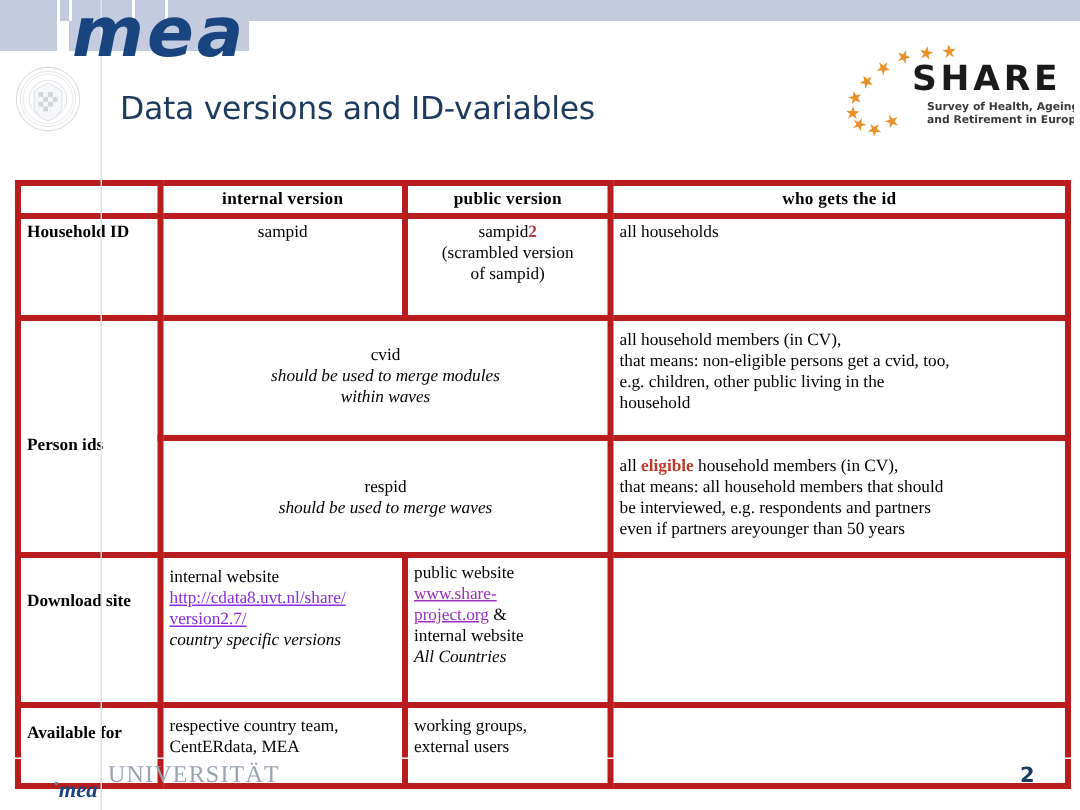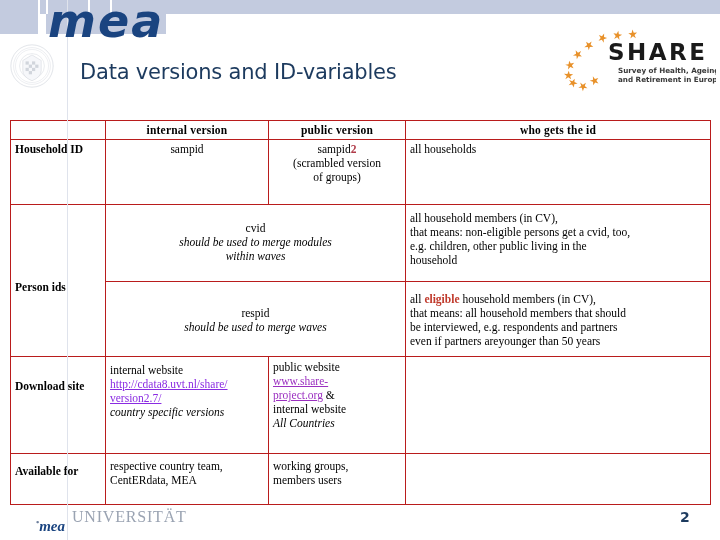--- a/index.html
+++ b/index.html
@@ -90,21 +90,21 @@
     left: 10px; top: 120px;
     width: 700px;
   }
   table.main {
     border-collapse: collapse;
     width: 700px;
     table-layout: fixed;
     font-family: "Liberation Serif", serif;
   }
   table.main td, table.main th {
-    border: 1px solid #b91c1c;
+    border: 4px solid #b91c1c;
     padding: 2px 4px;
     vertical-align: top;
     font-size: 11.5px;
     line-height: 1.22;
   }
   .col-label  { width: 95px; }
   .col-int    { width: 163px; }
   .col-pub    { width: 137px; }
   .col-who    { width: 305px; }
 
@@ -291,21 +291,21 @@
     <th class="hdr">public version</th>
     <th class="hdr">who gets the id</th>
   </tr>
 
   <tr>
     <td class="rowlabel h-hh">Household ID</td>
     <td class="ctr cell-pad-top">sampid</td>
     <td class="ctr cell-pad-top">
       <span>sampid</span><span class="red">2</span><br>
       <span>(scrambled version</span><br>
-      <span>of groups)</span>
+      <span>of sampid)</span>
     </td>
     <td class="lft cell-pad-top">all households</td>
   </tr>
 
   <tr>
     <td class="rowlabel mid" rowspan="2">Person ids</td>
     <td class="ctr tall-cvid" colspan="2">
       <div style="padding-top:14px">
         <span>cvid</span><br>
         <span class="ital">should be used to merge modules</span><br>
@@ -365,21 +365,21 @@
     <td class="rowlabel h-av" style="padding-top:10px">Available for</td>
     <td class="lft">
       <div style="padding-top:3px">
         <span>respective country team,</span><br>
         <span>CentERdata, MEA</span>
       </div>
     </td>
     <td class="lft">
       <div style="padding-top:3px">
         <span>working groups,</span><br>
-        <span>members users</span>
+        <span>external users</span>
       </div>
     </td>
     <td class="lft"></td>
   </tr>
 </tbody>
     </table>
 </div>
 
 <div class="footer-rule"></div>
 <div class="footer-mea"><span class="dot">•</span><span>mea</span></div>

